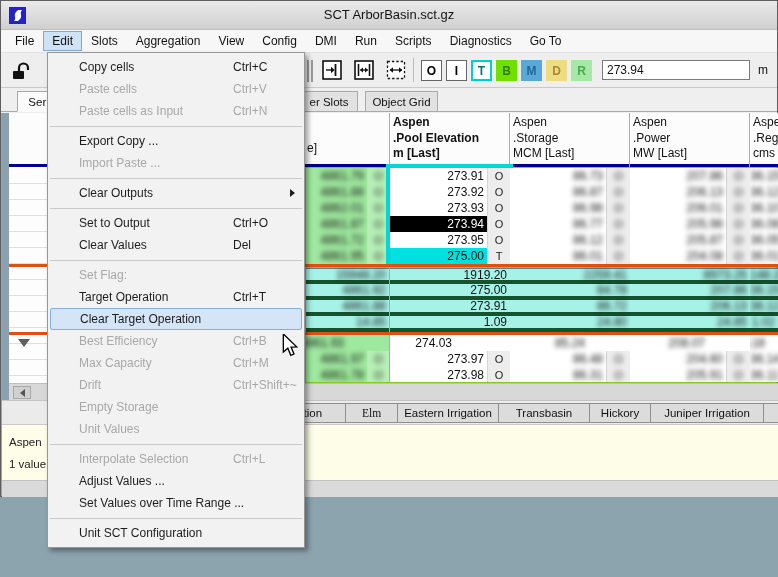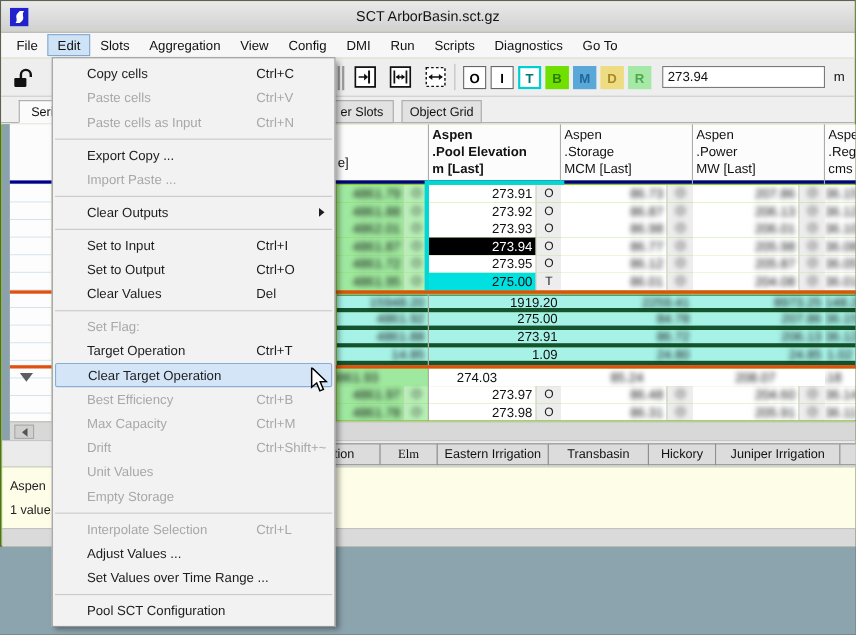--- a/index.html
+++ b/index.html
@@ -661,24 +661,20 @@
       <div class="mi dis">
         <span>Import Paste ...</span>
       </div>
       <div class="msep"></div>
       <div class="mi">
         <span>Clear Outputs</span>
         <span class="subarrow"></span>
       </div>
       <div class="msep"></div>
       <div class="mi">
-        <span>Set to Input</span>
-        <span class="sc">Ctrl+I</span>
-      </div>
-      <div class="mi">
         <span>Set to Output</span>
         <span class="sc">Ctrl+O</span>
       </div>
       <div class="mi">
         <span>Clear Values</span>
         <span class="sc">Del</span>
       </div>
       <div class="msep"></div>
       <div class="mi dis">
         <span>Set Flag:</span>
@@ -696,39 +692,39 @@
       </div>
       <div class="mi dis">
         <span>Max Capacity</span>
         <span class="sc">Ctrl+M</span>
       </div>
       <div class="mi dis">
         <span>Drift</span>
         <span class="sc">Ctrl+Shift+~</span>
       </div>
       <div class="mi dis">
+        <span>Empty Storage</span>
+      </div>
+      <div class="mi dis">
         <span>Unit Values</span>
-      </div>
-      <div class="mi dis">
-        <span>Empty Storage</span>
       </div>
       <div class="msep"></div>
       <div class="mi dis">
         <span>Interpolate Selection</span>
         <span class="sc">Ctrl+L</span>
       </div>
       <div class="mi">
         <span>Adjust Values ...</span>
       </div>
       <div class="mi">
         <span>Set Values over Time Range ...</span>
       </div>
       <div class="msep"></div>
       <div class="mi">
-        <span>Pool SCT Configuration</span>
+        <span>Unit SCT Configuration</span>
       </div>
     </div>
 
   <svg class="a cursor" width="18" height="24" viewBox="0 0 12 18">
     <path d="M1 0 L1 13.5 L4.4 10.6 L6.6 16 L9 15 L6.8 9.8 L11 9.6 Z" fill="#FFF" stroke="#000" stroke-width="1"></path>
   </svg>
 
 </div>
 
 </body></html>

